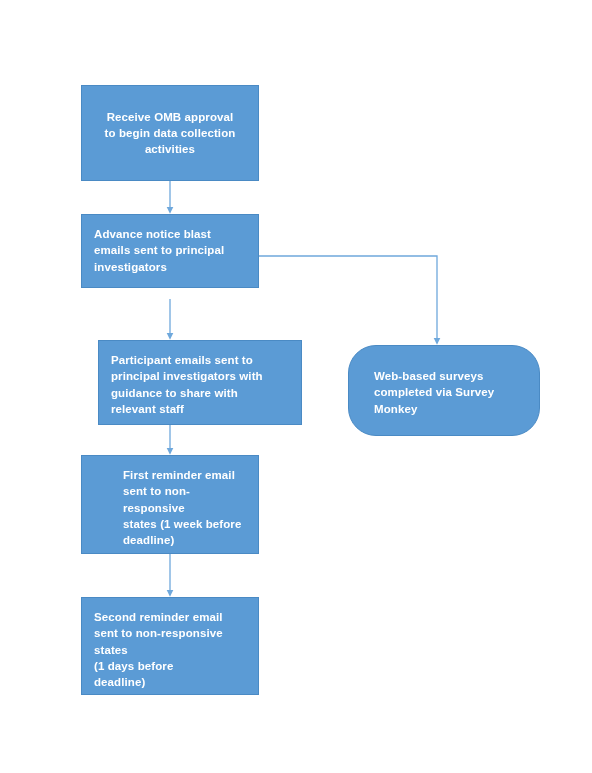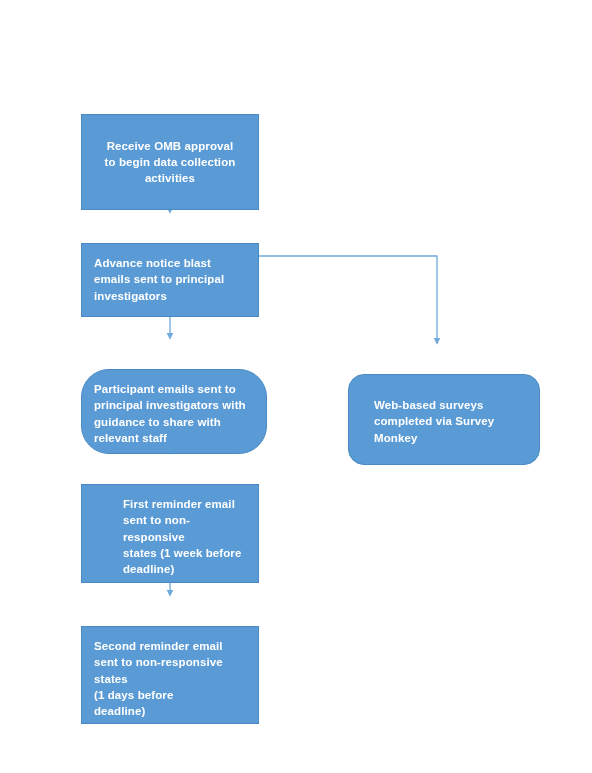--- a/index.html
+++ b/index.html
@@ -19,31 +19,30 @@
     position: absolute;
     box-sizing: border-box;
     background: #5B9BD5;
     border: 1px solid #4A8AC4;
     color: #ffffff;
     font-weight: bold;
     font-size: 11.5px;
     line-height: 1.42;
     letter-spacing: 0.1px;
     padding: 11px 10px 10px 12px;
-    margin-top: 29px;
   }
   .node.center {
     text-align: center;
     display: flex;
     align-items: center;
     justify-content: center;
     padding: 10px 14px;
   }
   .node.rounded {
-    border-radius: 16px;
+    border-radius: 28px;
   }
   .node .txt {
     white-space: pre-line;
   }
   svg.connectors {
     position: absolute;
     left: 0;
     top: 0;
     width: 592px;
     height: 773px;
@@ -88,21 +87,21 @@
 to begin data collection
 activities</span>
   </div>
 
   <div class="node" style="left:81px; top:214px; width:178px; height:74px;">
     <span class="txt">Advance notice blast
 emails sent to principal
 investigators</span>
   </div>
 
-  <div class="node" style="left:81px; top:340px; width:186px; height:85px;border-radius:28px;">
+  <div class="node" style="left:98px; top:340px; width:204px; height:85px;">
     <span class="txt">Participant emails sent to
 principal investigators with
 guidance to share with
 relevant staff</span>
   </div>
 
   <div class="node" style="left:81px; top:455px; width:178px; height:99px;padding-left:41px;">
     <span class="txt">First reminder email
 sent to non-responsive
 states (1 week before

